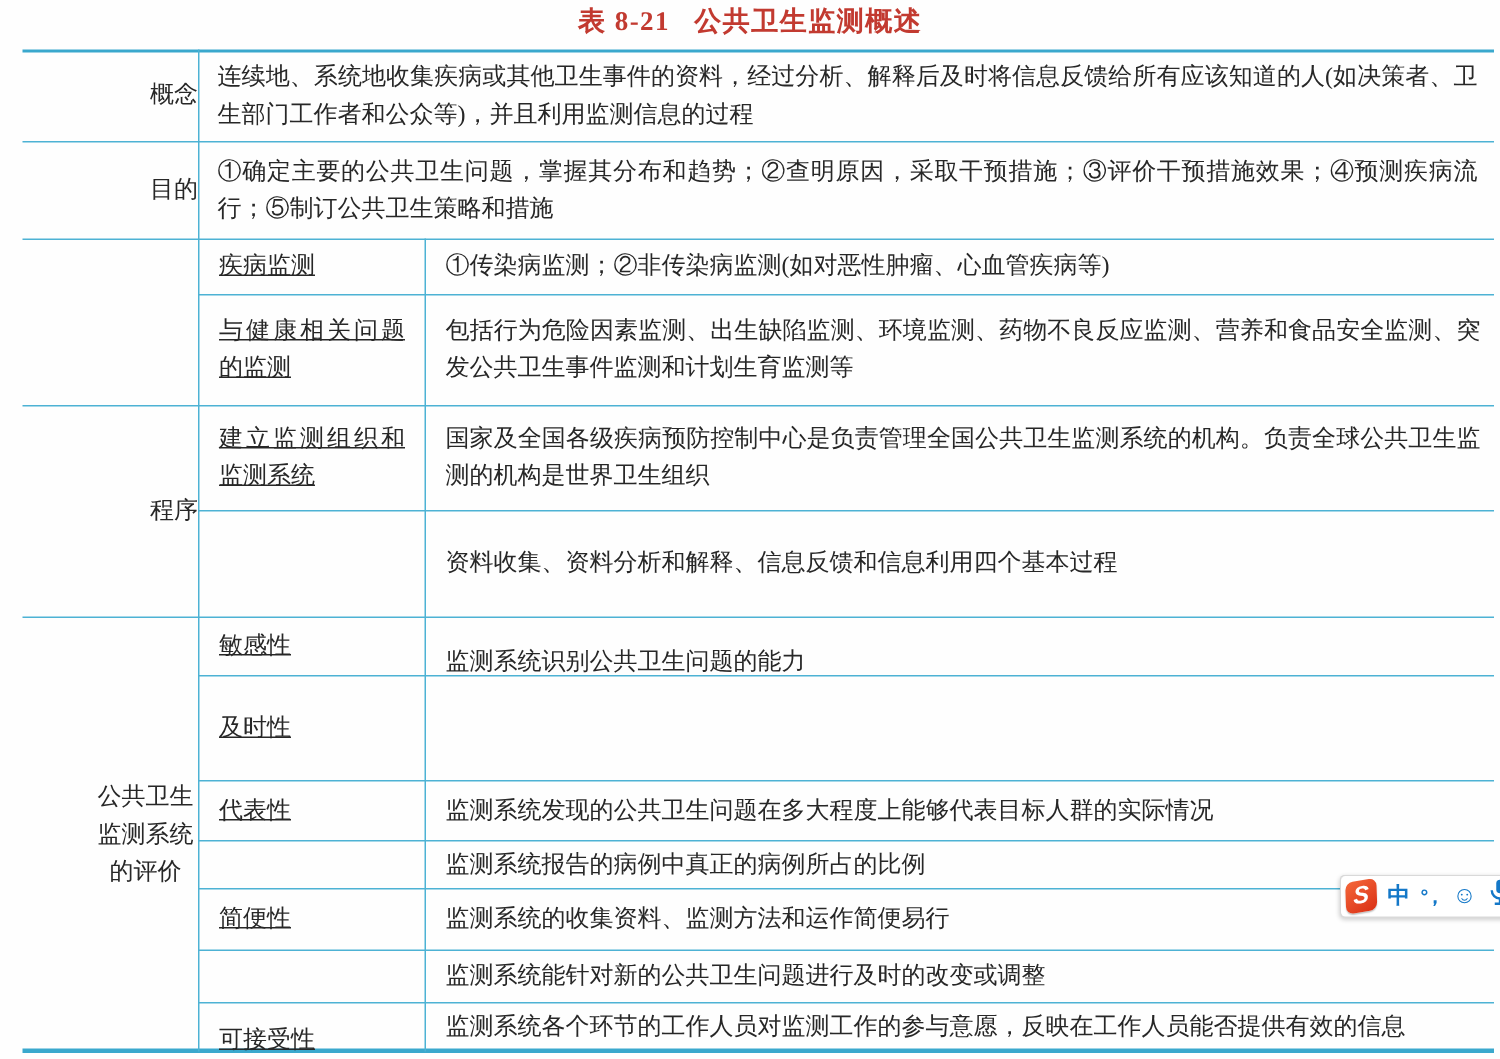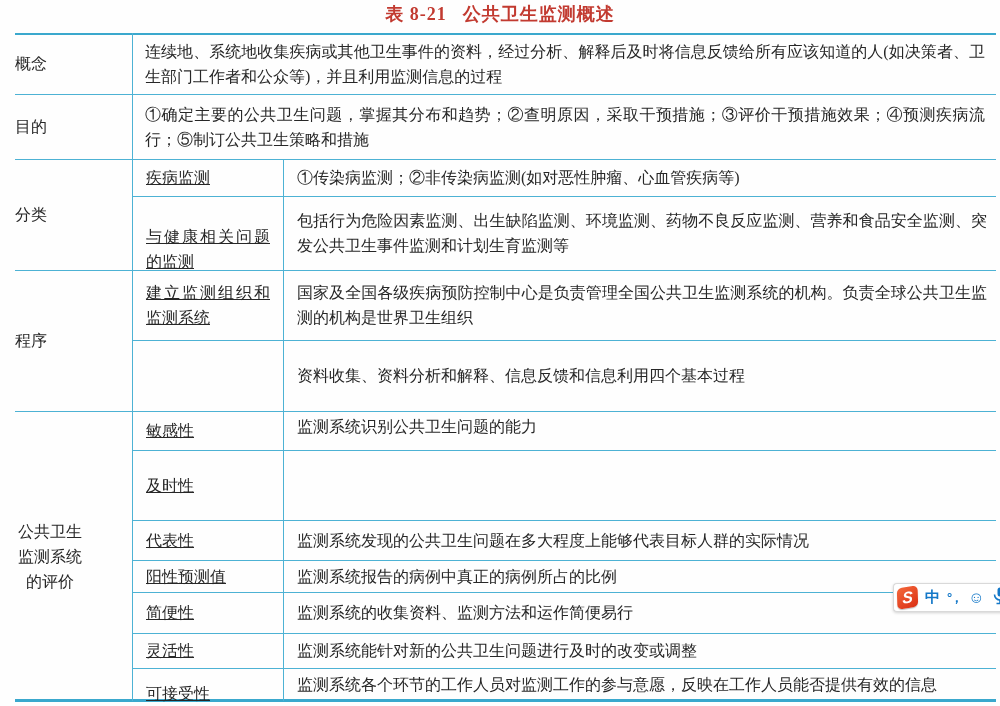--- a/index.html
+++ b/index.html
@@ -14,21 +14,21 @@
   
   .hline{position:absolute;background:#4db2d4;height:1px;}
   .hline.full{left:15px;width:981px;}
   .hline.part{left:132px;width:864px;}
   .hline.thick{height:2px;background:#3aa8cd;}
   .hline.bottom{height:3px;background:#3aa8cd;}
   .vline{position:absolute;width:1px;background:#4db2d4;}
 
   
   .cell{position:absolute;display:flex;align-items:center;font-size:16px;line-height:25px;}
-  .rowlabel{left:15px;width:117px;justify-content:flex-start;text-align:center;}
+  .rowlabel{left:15px;width:117px;justify-content:flex-end;text-align:center;}
   .rowlabel span{display:block;width:70px;text-align:center;}
   .sublabel{left:146px;width:126px;text-decoration:underline;}
   .sublabel span{display:block;width:124px;text-align:justify;}
   .content-wide{left:145px;width:840px;justify-content:center;}
   .content-narrow{left:297px;width:690px;}
   .content-wide span,.content-narrow span{display:block;width:100%;text-align:justify;}
 
   
   .ime{position:absolute;left:893px;top:583px;width:107px;height:27px;background:#ffffff;
        border:1px solid #d9d9d9;border-right:none;border-radius:4px 0 0 4px;
@@ -78,30 +78,27 @@
     <span>连续地、系统地收集疾病或其他卫生事件的资料，经过分析、解释后及时将信息反馈给所有应该知道的人(如决策者、卫生部门工作者和公众等)，并且利用监测信息的过程</span>
     </div>
 
   <div class="cell rowlabel" style="top:94px;height:65px">
     <span style="width:auto">目的</span>
     </div>
   <div class="cell content-wide" style="top:94px;height:65px">
     <span>①确定主要的公共卫生问题，掌握其分布和趋势；②查明原因，采取干预措施；③评价干预措施效果；④预测疾病流行；⑤制订公共卫生策略和措施</span>
     </div>
 
-  <div class="cell rowlabel" style="top:159px;height:111px">
-    <span style="width:auto">分类</span>
-    </div>
   <div class="cell sublabel" style="top:159px;height:37px">
     <span>疾病监测</span>
     </div>
   <div class="cell content-narrow" style="top:159px;height:37px">
     <span>①传染病监测；②非传染病监测(如对恶性肿瘤、心血管疾病等)</span>
     </div>
-  <div class="cell sublabel" style="top:212px;height:74px">
+  <div class="cell sublabel" style="top:196px;height:74px">
     <span>与健康相关问题的监测</span>
     </div>
   <div class="cell content-narrow" style="top:196px;height:74px">
     <span>包括行为危险因素监测、出生缺陷监测、环境监测、药物不良反应监测、营养和食品安全监测、突发公共卫生事件监测和计划生育监测等</span>
     </div>
 
   <div class="cell rowlabel" style="top:270px;height:141px">
     <span style="width:auto">程序</span>
     </div>
   <div class="cell sublabel" style="top:270px;height:70px">
@@ -114,52 +111,46 @@
     <span>资料收集、资料分析和解释、信息反馈和信息利用四个基本过程</span>
     </div>
 
   <div class="cell rowlabel" style="top:411px;height:290px">
     <span>公共卫生监测系统的评价</span>
     </div>
 
   <div class="cell sublabel" style="top:411px;height:39px">
     <span>敏感性</span>
     </div>
-  <div class="cell content-narrow" style="top:407px;height:39px">
+  <div class="cell content-narrow" style="top:422px;height:39px">
     <span>监测系统识别公共卫生问题的能力</span>
     </div>
 
   <div class="cell sublabel" style="top:450px;height:70px">
     <span>及时性</span>
     </div>
 
   <div class="cell sublabel" style="top:520px;height:40px">
     <span>代表性</span>
     </div>
   <div class="cell content-narrow" style="top:520px;height:40px">
     <span>监测系统发现的公共卫生问题在多大程度上能够代表目标人群的实际情况</span>
     </div>
 
-  <div class="cell sublabel" style="top:560px;height:32px">
-    <span>阳性预测值</span>
-    </div>
   <div class="cell content-narrow" style="top:560px;height:32px">
     <span>监测系统报告的病例中真正的病例所占的比例</span>
     </div>
 
   <div class="cell sublabel" style="top:592px;height:41px">
     <span>简便性</span>
     </div>
   <div class="cell content-narrow" style="top:592px;height:41px">
     <span>监测系统的收集资料、监测方法和运作简便易行</span>
     </div>
 
-  <div class="cell sublabel" style="top:633px;height:35px">
-    <span>灵活性</span>
-    </div>
   <div class="cell content-narrow" style="top:633px;height:35px">
     <span>监测系统能针对新的公共卫生问题进行及时的改变或调整</span>
     </div>
 
   <div class="cell sublabel" style="top:668px;height:50px">
     <span>可接受性</span>
     </div>
   <div class="cell content-narrow" style="top:668px;height:33px">
     <span>监测系统各个环节的工作人员对监测工作的参与意愿，反映在工作人员能否提供有效的信息</span>
     </div>

